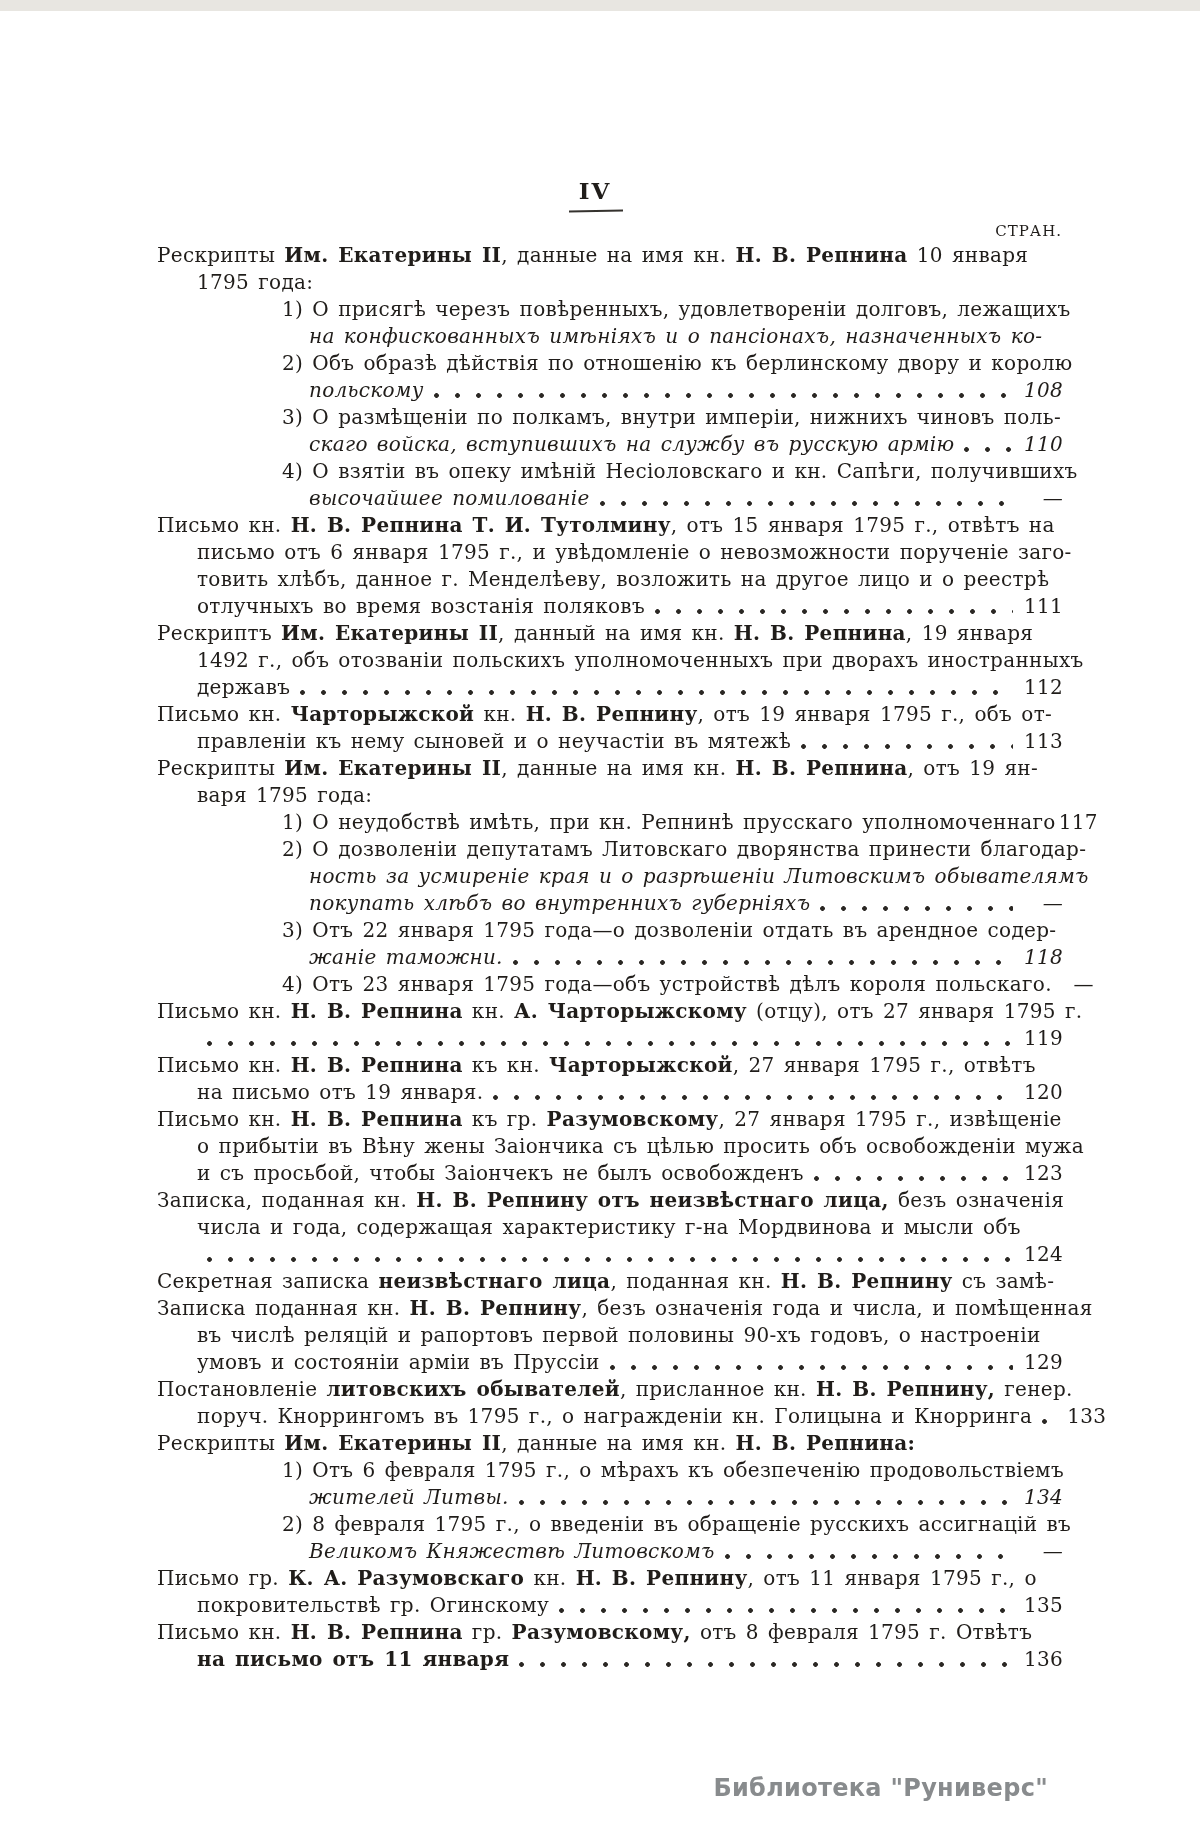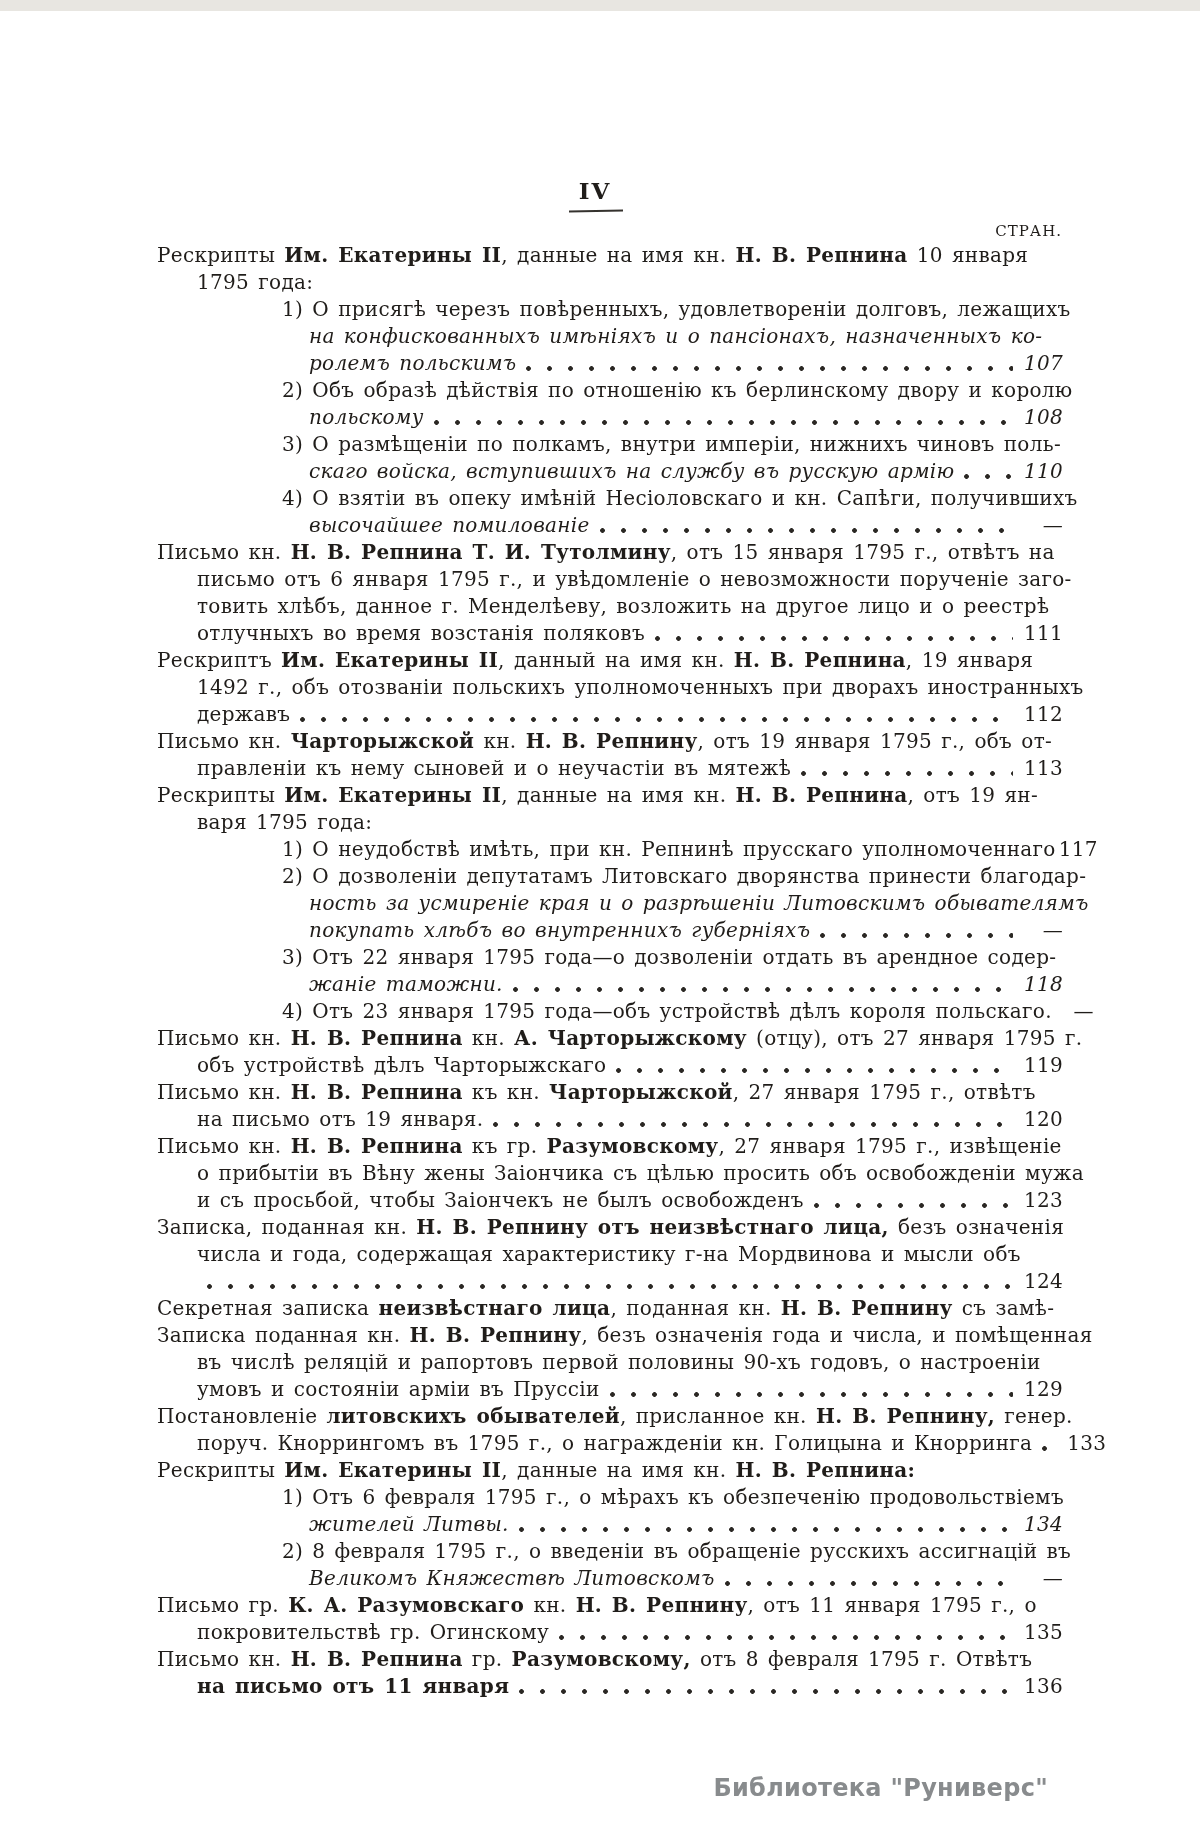--- a/index.html
+++ b/index.html
@@ -60,25 +60,20 @@
       </div>
       <div class="line ec">
         <span class="txt"><span>1795 года:</span></span>
       </div>
       <div class="line n">
         <span class="txt"><span>1) О присягѣ черезъ повѣренныхъ, удовлетвореніи долговъ, лежащихъ</span></span>
       </div>
       <div class="line nc">
         <span class="txt"><span>на конфискованныхъ имѣніяхъ и о пансіонахъ, назначенныхъ ко-</span></span>
       </div>
-      <div class="line nc">
-        <span class="txt"><span>ролемъ польскимъ</span></span>
-        <span class="leader"></span>
-        <span class="pg">107</span>
-      </div>
       <div class="line n">
         <span class="txt"><span>2) Объ образѣ дѣйствія по отношенію къ берлинскому двору и королю</span></span>
       </div>
       <div class="line nc">
         <span class="txt"><span>польскому</span></span>
         <span class="leader"></span>
         <span class="pg">108</span>
       </div>
       <div class="line n">
         <span class="txt"><span>3) О размѣщеніи по полкамъ, внутри имперіи, нижнихъ чиновъ поль-</span></span>
@@ -161,21 +156,20 @@
       </div>
       <div class="line n">
         <span class="txt"><span>4) Отъ 23 января 1795 года—объ устройствѣ дѣлъ короля польскаго.</span></span>
         <span class="spacer"></span>
         <span class="pg">—</span>
       </div>
       <div class="line e">
         <span class="txt"><span>Письмо кн. </span><span class="b">Н. В. Репнина</span><span> кн. </span><span class="b">А. Чарторыжскому</span><span> (отцу), отъ 27 января 1795 г.</span></span>
       </div>
       <div class="line ec">
-        <span class="txt"><span>объ устройствѣ дѣлъ Чарторыжскаго</span></span>
         <span class="leader"></span>
         <span class="pg">119</span>
       </div>
       <div class="line e">
         <span class="txt"><span>Письмо кн. </span><span class="b">Н. В. Репнина</span><span> къ кн. </span><span class="b">Чарторыжской</span><span>, 27 января 1795 г., отвѣтъ</span></span>
       </div>
       <div class="line ec">
         <span class="txt"><span>на письмо отъ 19 января.</span></span>
         <span class="leader"></span>
         <span class="pg">120</span>

